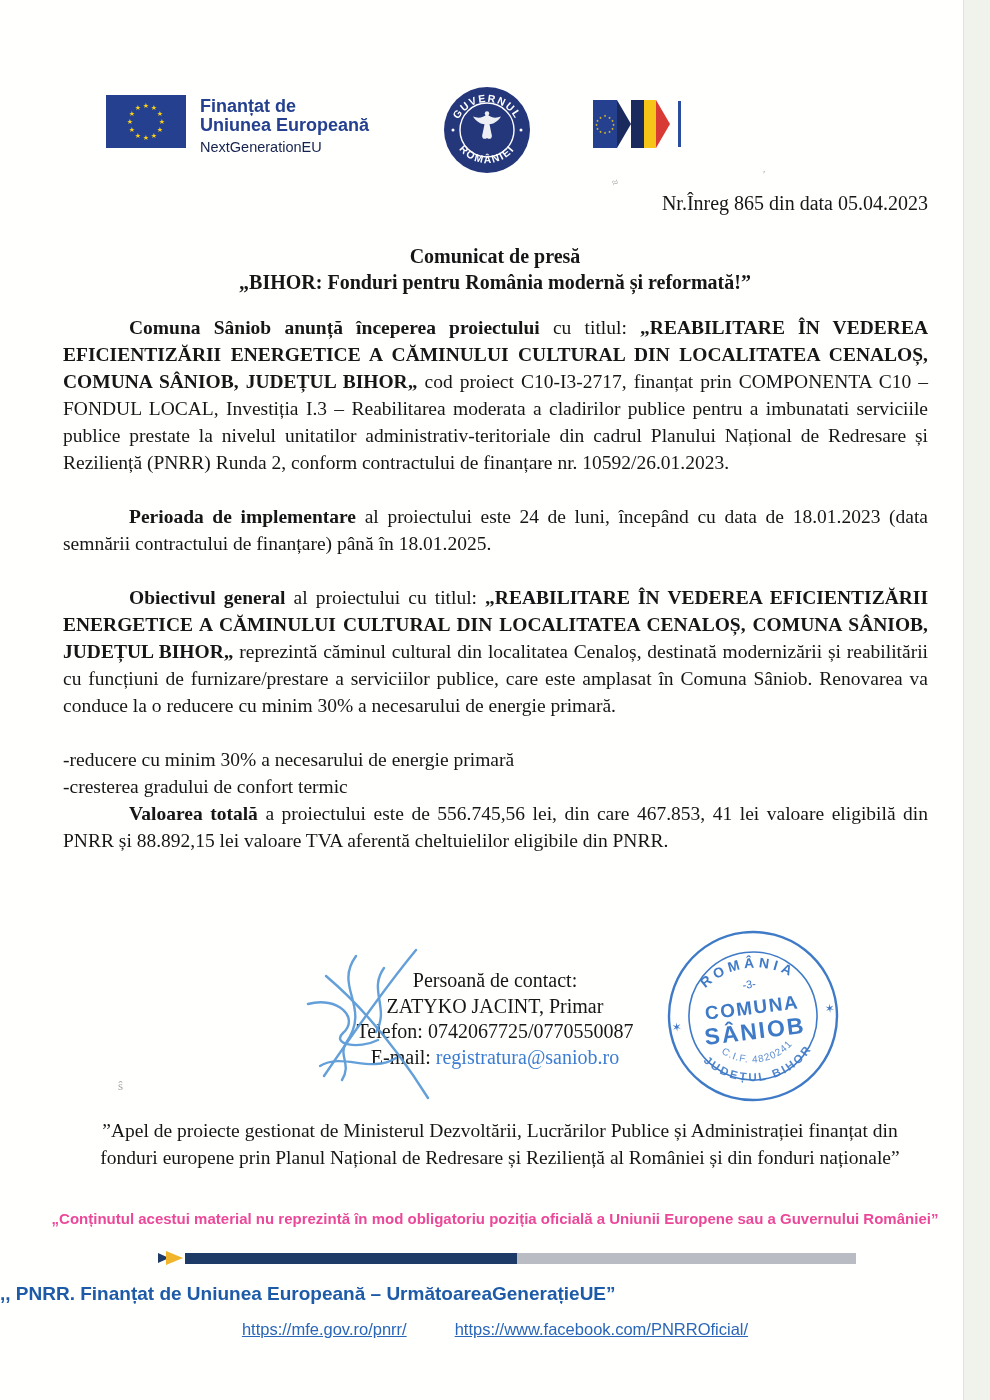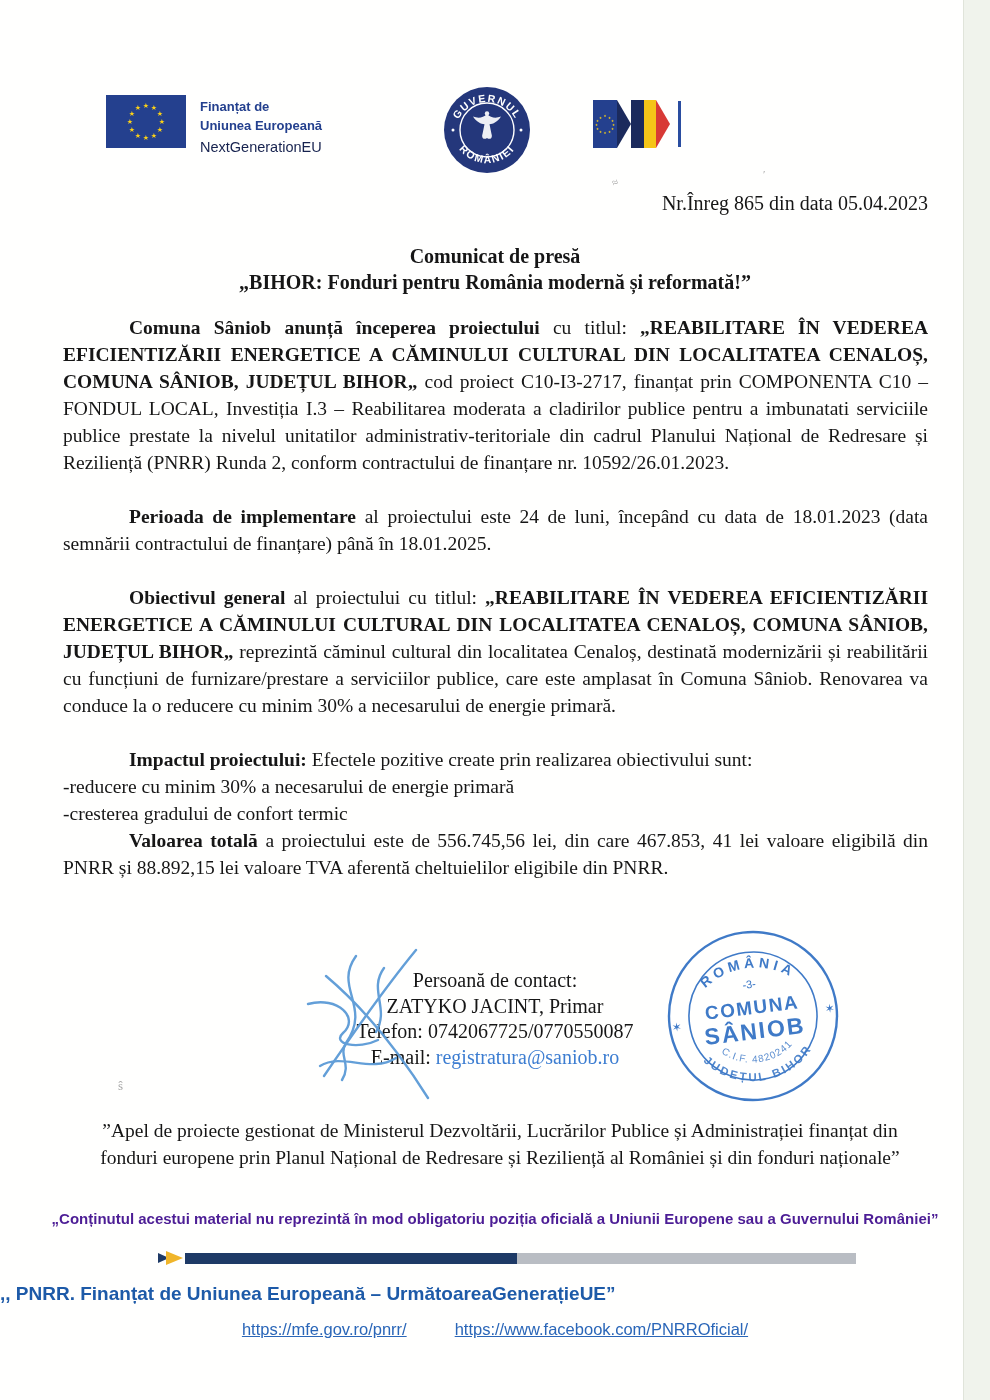--- a/index.html
+++ b/index.html
@@ -1,21 +1,21 @@
 <!DOCTYPE html>
 <html><head>
 <meta charset="utf-8">
 <style>
   html,body{margin:0;padding:0;background:#ffffff;}
   .page{position:relative;width:990px;height:1400px;background:#fffffe;overflow:hidden;
         font-family:"Liberation Serif", serif;color:#161616;}
   
   .eu-funding{position:absolute;left:106px;top:95px;display:flex;align-items:flex-start;gap:14px;}
   .eu-funding .txt{font-family:"Liberation Sans",sans-serif;line-height:19px;padding-top:2px;}
-  .eu-funding .t1,.eu-funding .t2{font-weight:bold;font-size:13px;color:#24408e;}
+  .eu-funding .t1,.eu-funding .t2{font-weight:bold;font-size:18px;color:#24408e;}
   .eu-funding .t3{font-size:14.5px;color:#16224e;margin-top:3px;}
   .gov-seal{position:absolute;left:441px;top:84px;}
   .pnrr-logo{position:absolute;left:593px;top:100px;display:flex;align-items:center;}
   .pnrr-logo .divider{width:3px;height:46px;background:#2a4da0;margin-left:7px;margin-right:7px;}
   .pnrr-logo .txt{font-family:"Liberation Sans",sans-serif;font-weight:bold;font-size:20px;
                   line-height:23px;color:#2a4da0;letter-spacing:.2px;}
   .reg-line{position:absolute;right:62px;top:192px;font-size:20px;}
   
   .doc-title{position:absolute;left:0;top:243px;width:100%;text-align:center;font-weight:bold;
              font-size:20px;line-height:26px;}
@@ -30,21 +30,21 @@
   .contact{position:absolute;left:0;top:968px;width:100%;text-align:center;font-size:20px;
            line-height:25.5px;}
   .contact a{color:#3c7dd1;text-decoration:none;}
   .signature{position:absolute;left:298px;top:948px;pointer-events:none;}
   .stamp{position:absolute;left:663px;top:926px;}
   
   .quote{position:absolute;left:85px;top:1117px;width:830px;text-align:center;font-size:19.5px;
          line-height:27px;}
   .disclaimer{position:absolute;left:45px;top:1210px;width:900px;text-align:center;
               font-family:"Liberation Sans",sans-serif;font-weight:bold;font-size:15px;
-              color:#4c1d95;}
+              color:#ec4899;}
   
   .footer-bar{position:absolute;left:158px;top:1250px;width:700px;height:16px;}
   .footer-bar .navy{position:absolute;left:27px;top:3px;width:332px;height:11px;background:#1e3a66;}
   .footer-bar .gray{position:absolute;left:359px;top:3px;width:339px;height:11px;background:#b9bdc3;}
   .footer-pnrr{position:absolute;left:0;top:1283px;width:100%;text-align:left;
                font-family:"Liberation Sans",sans-serif;font-weight:bold;font-size:19px;
                color:#1d5aa8;}
   .footer-links{position:absolute;left:0;top:1320px;width:100%;display:flex;justify-content:center;
                 gap:48px;font-family:"Liberation Sans",sans-serif;font-size:16.5px;}
   .footer-links a{color:#2a66b8;text-decoration:underline;}
@@ -144,21 +144,20 @@
     <div>„BIHOR: Fonduri pentru România modernă și reformată!”</div>
   </div>
 
   <div class="body-text">
     <p><span class="b">Comuna Sâniob anunță începerea proiectului </span><span>cu titlul: </span><span class="b">„REABILITARE ÎN VEDEREA EFICIENTIZĂRII ENERGETICE A CĂMINULUI CULTURAL DIN LOCALITATEA CENALOȘ, COMUNA SÂNIOB, JUDEȚUL BIHOR„ </span><span>cod proiect C10-I3-2717, finanțat prin COMPONENTA C10 – FONDUL LOCAL, Investiția I.3 – Reabilitarea moderata a cladirilor publice pentru a imbunatati serviciile publice prestate la nivelul unitatilor administrativ-teritoriale din cadrul Planului Național de Redresare și Reziliență (PNRR) Runda 2, conform contractului de finanțare nr. 10592/26.01.2023.</span></p>
 
     <p><span class="b">Perioada de implementare </span><span>al proiectului este 24 de luni, începând cu data de 18.01.2023 (data semnării contractului de finanțare) până în 18.01.2025.</span></p>
 
     <p><span class="b">Obiectivul general </span><span>al proiectului cu titlul: </span><span class="b">„REABILITARE ÎN VEDEREA EFICIENTIZĂRII ENERGETICE A CĂMINULUI CULTURAL DIN LOCALITATEA CENALOȘ, COMUNA SÂNIOB, JUDEȚUL BIHOR„ </span><span> reprezintă căminul cultural din localitatea Cenaloș, destinată modernizării și reabilitării cu funcțiuni de furnizare/prestare a serviciilor publice, care este amplasat în Comuna Sâniob. Renovarea va conduce la o reducere cu minim 30% a necesarului de energie primară.</span></p>
 
-    <p class="tight"><span class="b">Impactul proiectului:</span><span> Efectele pozitive create prin realizarea obiectivului sunt:</span></p>
     <div class="bullets">
       <div>-reducere cu minim 30% a necesarului de energie primară</div>
       <div>-cresterea gradului de confort termic</div>
     </div>
 
     <p><span class="b">Valoarea totală </span><span>a proiectului este de 556.745,56 lei, din care 467.853, 41 lei valoare eligibilă din PNRR și 88.892,15 lei valoare TVA aferentă cheltuielilor eligibile din PNRR.</span></p>
   </div>
 
   <div class="contact">
     <div>Persoană de contact:</div>

